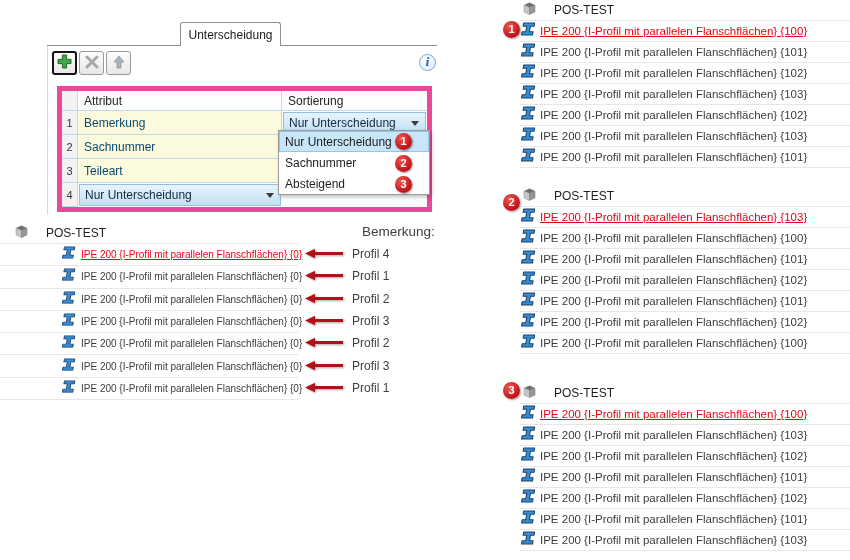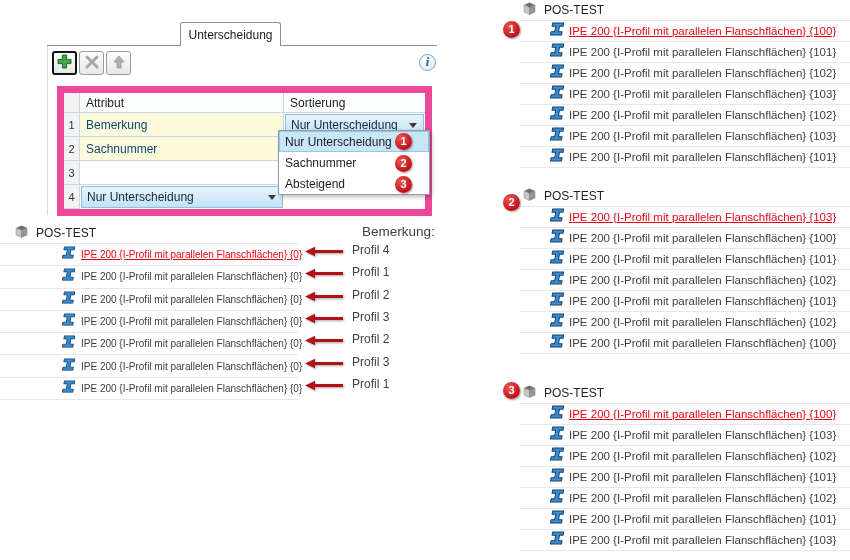--- a/index.html
+++ b/index.html
@@ -8,61 +8,61 @@
 
   
   .tab{left:180px;top:22px;width:101px;height:24px;background:#fff;border:1px solid #8f8f8f;border-bottom:none;border-radius:3px 3px 0 0;display:flex;align-items:center;justify-content:center;font-size:12px;color:#1a1a1a;z-index:3;box-sizing:border-box;}
   .dlg-topline{left:47px;top:45px;width:390px;border-top:1px solid #8f8f8f;height:0;z-index:2;}
   .dlg-leftline{left:47px;top:45px;height:170px;border-left:1px solid #d9d9d9;width:0;}
 
   .tbtn{width:25px;height:24px;border:1px solid #9a9a9a;border-radius:3px;background:linear-gradient(#fdfdfd,#e7e7e7);box-sizing:border-box;display:flex;align-items:center;justify-content:center;padding:0;}
   .tbtn.focused{border:2px solid #141414;}
   .info{left:419px;top:54px;width:17px;height:17px;border-radius:50%;border:1px solid #7aa7d1;background:radial-gradient(circle at 35% 30%,#ffffff,#d9e9f7);color:#2f6da8;font:italic bold 11px "DejaVu Serif",serif;display:flex;align-items:center;justify-content:center;box-sizing:border-box;}
 
-  .grid{left:57px;top:86px;width:375px;border:7px solid #ec4899;background:#fff;box-sizing:border-box;}
+  .grid{left:57px;top:86px;width:375px;border:5px solid #ec4899;background:#fff;box-sizing:border-box;}
   .grow{display:grid;grid-template-columns:16px 204px 1fr;}
   .gcell{border-right:1px solid #c3d9ea;border-bottom:1px solid #c3d9ea;box-sizing:border-box;display:flex;align-items:center;overflow:hidden;}
   .ghead .gcell{height:20px;background:#fcfdfe;font-size:12px;color:#222;padding-left:6px;}
   .ghead .gnum{padding-left:0;background:#f2f2f2;}
   .gnum{justify-content:center;background:#f2f2f2;font-size:11px;color:#333;padding-left:0;}
   .gattr{background:#fbfadc;font-size:12px;color:#0c4a6e;padding-left:6px;}
   .gbody .gcell{height:24px;}
   .gsort{padding:0;position:relative;background:#fff;}
   .combo{position:absolute;inset:1px;background:linear-gradient(#e9f4fc,#c2e1f5);border:1px solid #8fc0e2;display:flex;align-items:center;padding-left:5px;font-size:12px;color:#13293d;box-sizing:border-box;}
   .combo .arr{position:absolute;right:6px;top:8px;width:0;height:0;border-left:4px solid transparent;border-right:4px solid transparent;border-top:5px solid #3a3a3a;}
 
   .popup{left:278px;top:130px;width:152px;background:#fff;border:1px solid #9a9a9a;box-shadow:2px 2px 4px rgba(0,0,0,.25);z-index:6;box-sizing:border-box;}
   .pitem{height:21px;display:flex;align-items:center;padding-left:5px;font-size:12px;color:#1c1c1c;position:relative;border:1px solid transparent;box-sizing:border-box;}
   .pitem.sel{background:#c8e6f8;border-color:#93c8ea;}
   .badge{width:17px;height:17px;border-radius:50%;background:radial-gradient(circle at 35% 30%,#ee5550,#c01118 70%);color:#fff;font-weight:bold;font-size:11px;line-height:17px;text-align:center;box-shadow:1px 1px 2px rgba(0,0,0,.4);}
   .pbadge{position:absolute;left:115px;top:1px;}
 
   
-  .tree-head{display:flex;align-items:center;height:20px;}
+  .tree-head{display:flex;align-items:center;height:20px;gap:10px;}
   .tree-head .tlabel{margin-left:6px;font-size:12px;color:#1e1e1e;}
   .trows{border-top:1px solid #e7e7e7;}
   .trow{display:flex;align-items:center;border-bottom:1px solid #e7e7e7;box-sizing:border-box;}
   .tname{margin-left:5px;color:#3c3c3c;white-space:nowrap;}
   .hl{color:#e30613;text-decoration:underline;}
 
   .ltree{left:0;top:223px;width:298px;}
   .ltree .tree-head{padding-left:13px;}
   .ltree .trow{height:22.3px;padding-left:61px;}
   .ltree .tname{font-size:10px;}
 
   .rtree{left:520px;width:330px;}
   .rtree .tree-head{padding-left:1px;}
-  .rtree .trow{height:21px;padding-left:29px;}
+  .rtree .trow{height:21px;}
   .rtree .tname{font-size:11.5px;margin-left:4px;}
 
   .tree-badge{z-index:4;}
 
   
   .ann-title{left:362px;top:224px;font-size:13.5px;color:#404040;text-align:center;}
-  .ann-row{left:305px;width:150px;height:22.3px;display:flex;align-items:flex-start;}
+  .ann-row{left:305px;width:150px;height:22.3px;display:flex;align-items:center;}
   .ann-row svg{filter:drop-shadow(1px 1.5px 1px rgba(0,0,0,.35));}
   .ann-label{margin-left:9px;font-size:12px;color:#3f3f3f;white-space:nowrap;}
 </style>
 </head>
 <body>
 
 <div class="abs tab">Unterscheidung</div>
 <div class="abs dlg-topline"></div>
 <div class="abs dlg-leftline"></div>
 
@@ -109,20 +109,21 @@
   </div>
 
   <div class="grow gbody">
     <div class="gcell gnum">2</div>
     <div class="gcell gattr">Sachnummer</div>
     <div class="gcell gsort" style="border-right:none;"></div>
   </div>
 
   <div class="grow gbody">
     <div class="gcell gnum">3</div>
+    <div class="gcell gattr">Teileart</div>
     <div class="gcell gsort" style="border-right:none;"></div>
   </div>
 
   <div class="grow gbody">
     <div class="gcell gnum">4</div>
     <div class="gcell gsort" style="border-right:none;border-bottom:none;">
       <div class="combo">
         <span>Nur Unterscheidung</span>
         <span class="arr"></span>
       </div>

